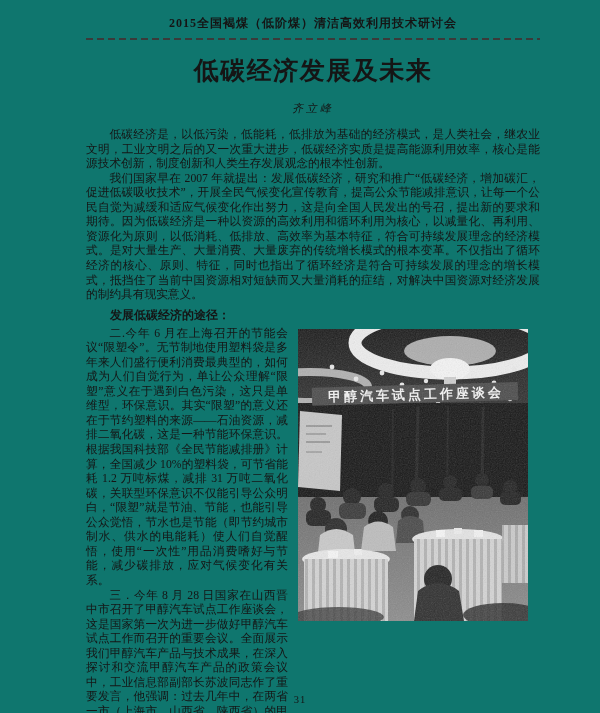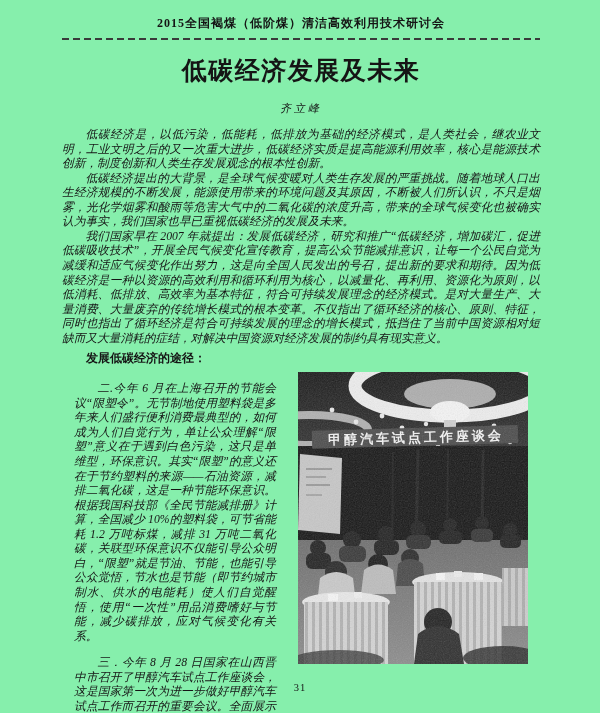--- a/index.html
+++ b/index.html
@@ -1,24 +1,25 @@
 <!DOCTYPE html>
 <html><head>
 <meta charset="utf-8">
 <style>
   html,body{margin:0;padding:0;background:#ffffff;}
   .page{
     position:relative;
     width:600px;height:713px;
-    background:#86efac;
+    background:#0f766e;
     box-sizing:border-box;
     outline:1px solid #e2e2e2;
     overflow:hidden;
     font-family:"Liberation Serif","DejaVu Serif",serif;
     color:#151515;
+    padding-left:24px;
   }
   .content{padding:16px 60px 0 62px;}
   .conf-header{
     text-align:center;
     font-size:12px;
     font-weight:bold;
     letter-spacing:1px;
     line-height:14px;
     white-space:nowrap;
   }
@@ -35,62 +36,61 @@
     letter-spacing:1.5px;
     line-height:28px;
   }
   .author{
     text-align:center;
     font-size:11px;
     font-style:italic;
     letter-spacing:3px;
   }
   .body-text{margin-top:12px;font-size:11.7px;line-height:14.55px;text-align:justify;}
-  .body-text p{margin:0;text-indent:2em;font-style:italic;}
+  .body-text p{margin:0;text-indent:2em;}
   .section-heading{
     margin:3px 0 2px 0;
     font-family:"Liberation Sans","DejaVu Sans",sans-serif;
     font-size:12px;
     font-weight:bold;
     text-indent:2em;
     line-height:19px;
   }
   .columns{display:flex;gap:10px;margin-top:1px;}
   .col-text{flex:1;min-width:0;}
-  .col-text p{margin:12px;text-indent:2em;}
+  .col-text p{margin:0;text-indent:2em;}
   .photo-figure{
     margin:2px 12px 0 0;
     width:230px;height:292px;
     flex:0 0 230px;
     background:#222;
   }
   .photo-figure svg{display:block;}
   .page-number{
     position:absolute;
-    bottom:20px;left:0;right:0;
+    bottom:8px;left:0;right:0;
     text-align:center;
     font-size:10.5px;
     letter-spacing:1px;
   }
 </style>
 </head>
 <body>
 
 <div class="page">
   <div class="content">
 
     <div class="conf-header">2015全国褐煤（低阶煤）清洁高效利用技术研讨会</div>
     <div class="dash-rule"></div>
 
     <h1 class="article-title">低碳经济发展及未来</h1>
     <div class="author">齐立峰</div>
 
     <div class="body-text">
       <p>低碳经济是，以低污染，低能耗，低排放为基础的经济模式，是人类社会，继农业文明，工业文明之后的又一次重大进步，低碳经济实质是提高能源利用效率，核心是能源技术创新，制度创新和人类生存发展观念的根本性创新。</p>
-      <p>低碳经济提出的大背景，是全球气候变暖对人类生存发展的严重挑战。随着地球人口出生经济规模的不断发展，能源使用带来的环境问题及其原因，不断被人们所认识，不只是烟雾，光化学烟雾和酸雨等危害大气中的二氧化碳的浓度升高，带来的全球气候变化也被确实认为事实，我们国家也早已重视低碳经济的发展及未来。</p>
       <p>我们国家早在 2007 年就提出：发展低碳经济，研究和推广“低碳经济，增加碳汇，促进低碳吸收技术”，开展全民气候变化宣传教育，提高公众节能减排意识，让每一个公民自觉为减缓和适应气候变化作出努力，这是向全国人民发出的号召，提出新的要求和期待。因为低碳经济是一种以资源的高效利用和循环利用为核心，以减量化、再利用、资源化为原则，以低消耗、低排放、高效率为基本特征，符合可持续发展理念的经济模式。是对大量生产、大量消费、大量废弃的传统增长模式的根本变革。不仅指出了循环经济的核心、原则、特征，同时也指出了循环经济是符合可持续发展的理念的增长模式，抵挡住了当前中国资源相对短缺而又大量消耗的症结，对解决中国资源对经济发展的制约具有现实意义。</p>
 
       <div class="section-heading">发展低碳经济的途径：</div>
 
 
       <div class="columns">
         <div class="col-text">
           <p>二.今年 6 月在上海召开的节能会议“限塑令”。无节制地使用塑料袋是多年来人们盛行便利消费最典型的，如何成为人们自觉行为，单让公众理解“限塑”意义在于遇到白色污染，这只是单维型，环保意识。其实“限塑”的意义还在于节约塑料的来源——石油资源，减排二氧化碳，这是一种节能环保意识。根据我国科技部《全民节能减排册》计算，全国减少 10%的塑料袋，可节省能耗 1.2 万吨标煤，减排 31 万吨二氧化碳，关联型环保意识不仅能引导公众明白，“限塑”就是节油、节能，也能引导公众觉悟，节水也是节能（即节约城市制水、供水的电能耗）使人们自觉醒悟，使用“一次性”用品消费嗜好与节能，减少碳排放，应对气候变化有关系。</p>
           <p>三．今年 8 月 28 日国家在山西晋中市召开了甲醇汽车试点工作座谈会，这是国家第一次为进一步做好甲醇汽车试点工作而召开的重要会议。全面展示我们甲醇汽车产品与技术成果，在深入探讨和交流甲醇汽车产品的政策会议中，工业信息部副部长苏波同志作了重要发言，他强调：过去几年中，在两省一市（上海市、山西省、陕西省）的甲醇汽车的试运行，情况良好，，目前在通过</p>
         </div>

